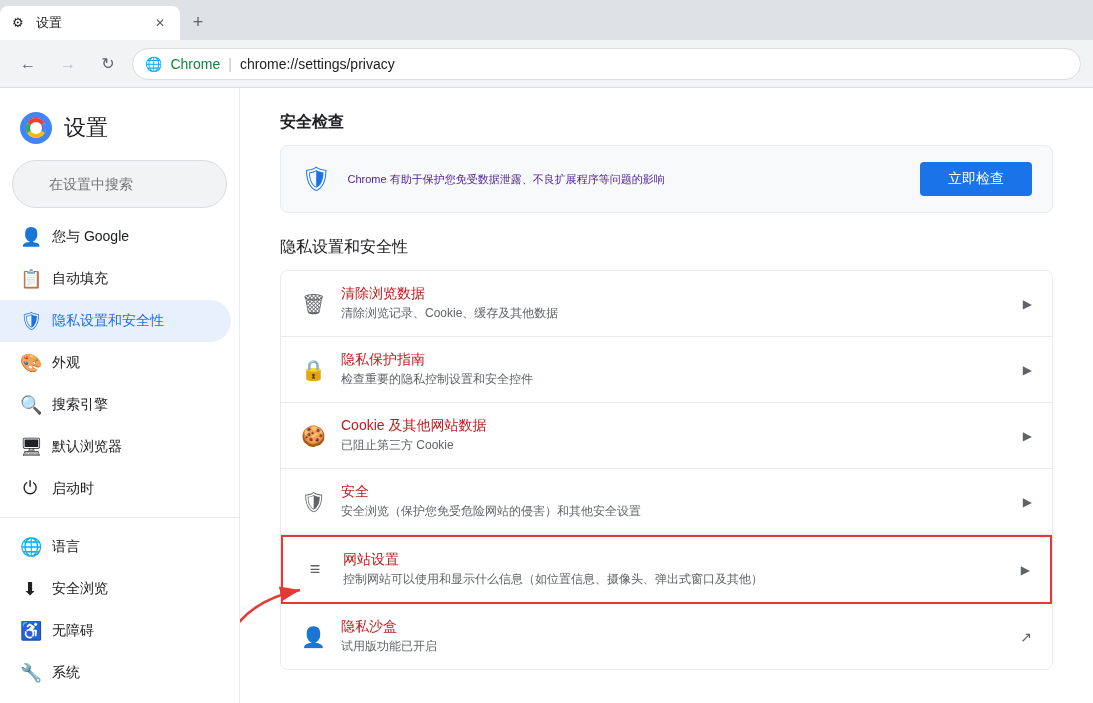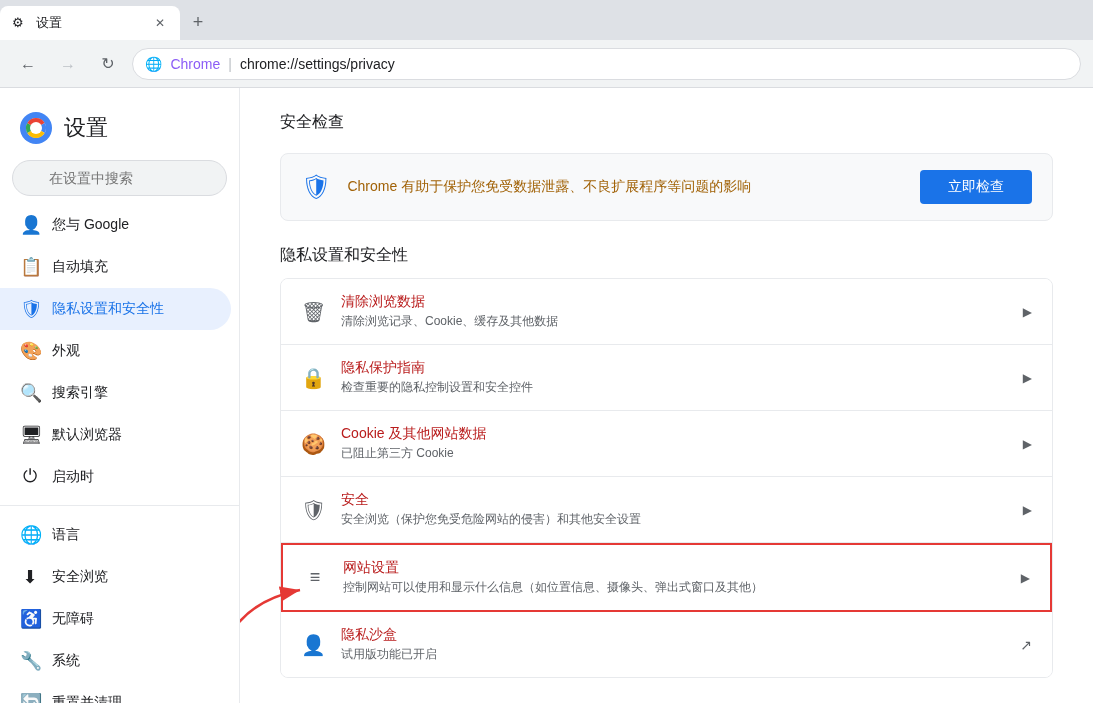--- a/index.html
+++ b/index.html
@@ -15,21 +15,21 @@
     .tab-title { flex: 1; overflow: hidden; white-space: nowrap; text-overflow: ellipsis; font-size: 13px; }
     .tab-close { width: 16px; height: 16px; border-radius: 50%; display: flex; align-items: center; justify-content: center; cursor: pointer; color: #5f6368; font-size: 12px; }
     .new-tab-btn { width: 28px; height: 28px; border-radius: 50%; display: flex; align-items: center; justify-content: center; cursor: pointer; color: #5f6368; font-size: 18px; margin-left: 4px; margin-bottom: 4px; }
 
     
     .nav-bar { background: #f1f3f4; height: 48px; display: flex; align-items: center; padding: 0 12px; gap: 8px; border-bottom: 1px solid #dadce0; }
     .nav-btn { width: 32px; height: 32px; border-radius: 50%; display: flex; align-items: center; justify-content: center; cursor: pointer; color: #5f6368; font-size: 16px; }
     .nav-btn.disabled { color: #bdc1c6; cursor: default; }
     .address-bar { flex: 1; height: 32px; background: #fff; border-radius: 16px; display: flex; align-items: center; padding: 0 12px; gap: 8px; border: 1px solid #dadce0; }
     .address-favicon { font-size: 14px; }
-    .address-site { color: #8b5cf6; font-size: 14px; }
+    .address-site { color: #15803d; font-size: 14px; }
     .address-sep { color: #bdc1c6; }
     .address-url { color: #202124; font-size: 14px; }
 
     
     .main-content { background: #fff; flex: 1; display: flex; overflow: hidden; }
 
     
     .sidebar { width: 240px; background: #fff; overflow-y: auto; padding: 8px 0; border-right: 1px solid #e8eaed; position: relative; }
     .sidebar-header { padding: 16px 20px 8px; display: flex; align-items: center; gap: 12px; }
     .sidebar-title { font-size: 22px; font-weight: 400; color: #202124; }
@@ -38,24 +38,24 @@
     .sidebar-item { display: flex; align-items: center; gap: 12px; padding: 10px 20px; cursor: pointer; border-radius: 0 24px 24px 0; margin-right: 8px; color: #202124; font-size: 14px; }
     .sidebar-item.active { background: #e8f0fe; color: #1a73e8; font-weight: 500; }
     .sidebar-item .icon { font-size: 18px; width: 20px; text-align: center; flex-shrink: 0; }
     .sidebar-item.active .icon { color: #1a73e8; }
     .sidebar-divider { height: 1px; background: #e8eaed; margin: 8px 0; }
 
     
     .content-area { flex: 1; overflow-y: auto; padding: 24px 40px; background: #fff; }
 
     
-    .section-title { font-size: 16px; font-weight: 400; color: #202124; margin-bottom: 20px; }
+    .section-title { font-size: 16px; font-weight: 700; color: #202124; margin-bottom: 12px; }
     .safety-check-card { background: #f8f9fa; border: 1px solid #e8eaed; border-radius: 8px; padding: 16px 20px; display: flex; align-items: center; gap: 16px; margin-bottom: 24px; }
     .safety-shield { font-size: 24px; color: #1a73e8; }
-    .safety-text { flex: 1; font-size: 14px; color: #a16207; }
+    .safety-text { flex: 1; font-size: 11px; color: #4c1d95; }
     .safety-btn { background: #1a73e8; color: #fff; border: none; border-radius: 4px; padding: 8px 28px; font-size: 14px; cursor: pointer; white-space: nowrap; }
 
     
     .privacy-section-title { font-size: 16px; font-weight: 500; color: #202124; margin-bottom: 12px; }
     .settings-list { border: 1px solid #e8eaed; border-radius: 8px; overflow: hidden; }
     .settings-item { display: flex; align-items: center; gap: 16px; padding: 14px 20px; cursor: pointer; background: #fff; border-bottom: 1px solid #e8eaed; position: relative; }
     .settings-item:last-child { border-bottom: none; }
     .item-icon { font-size: 20px; width: 24px; text-align: center; flex-shrink: 0; color: #5f6368; }
     .item-content { flex: 1; }
     .item-title { font-size: 14px; font-weight: 500; color: #b91c1c; margin-bottom: 2px; }
@@ -118,21 +118,21 @@
             <path d="M16,16 L7.34,21 A10,10 0 0,1 7.34,11 Z" fill="#34A853"></path>
 
             <path d="M16,16 L7.34,11 A10,10 0 0,1 16,6 Z" fill="#EA4335"></path>
             <circle cx="16" cy="16" r="6" fill="white"></circle>
           </svg>
         </div>
         <span class="sidebar-title">设置</span>
       </div>
 
       <div class="sidebar-search">
-        <input type="text" style="width: 100%; height: 36px; border: 1px solid rgb(218, 220, 224); border-radius: 24px; padding: 0px 12px 0px 36px; font-size: 14px; background: rgb(241, 243, 244); outline: none; position: relative;" placeholder="在设置中搜索">
+        <input type="text" style="width: 100%; height: 48px; border: 1px solid rgb(218, 220, 224); border-radius: 24px; padding: 0px 12px 0px 36px; font-size: 14px; background: rgb(241, 243, 244); outline: none; position: relative;" placeholder="在设置中搜索">
       </div>
 
       <div>
         <div class="sidebar-item">
           <span class="icon">👤</span>
           <span>您与 Google</span>
         </div>
         <div class="sidebar-item">
           <span class="icon">📋</span>
           <span>自动填充</span>

